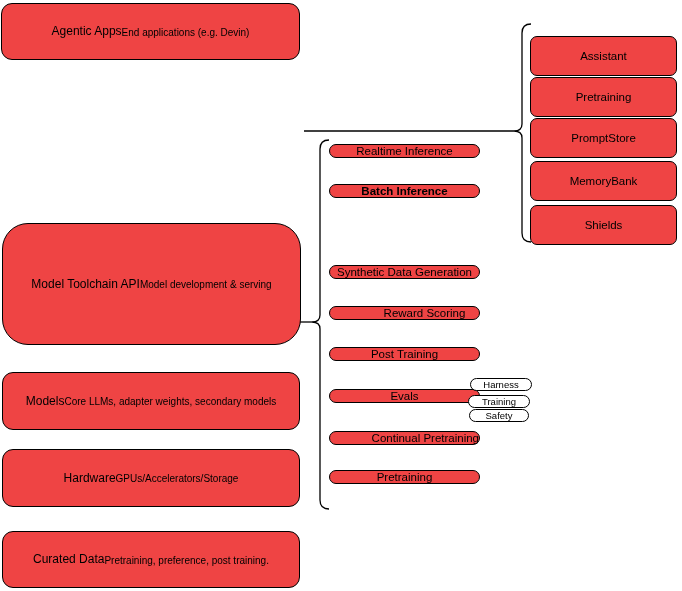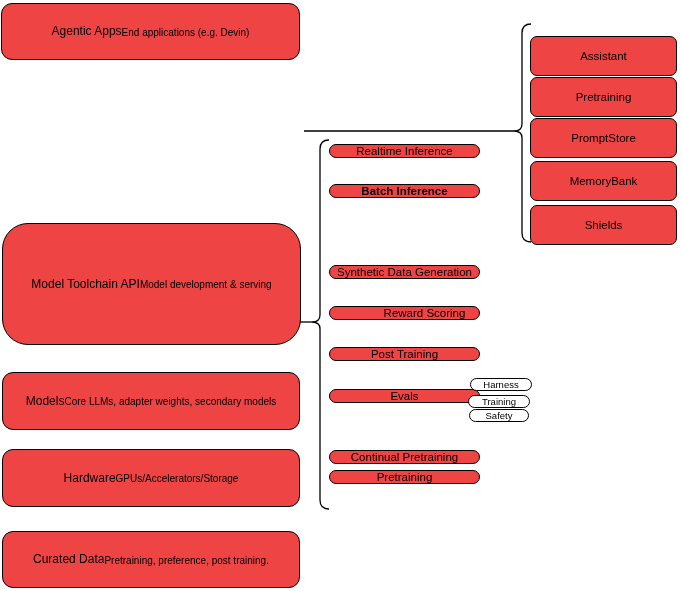--- a/index.html
+++ b/index.html
@@ -132,21 +132,21 @@
   </div>
   <div class="node mbox" style="top:306px;padding-left:40px;">
     <span>Reward Scoring</span>
   </div>
   <div class="node mbox" style="top:347px;">
     <span>Post Training</span>
   </div>
   <div class="node mbox" style="top:389px;">
     <span>Evals</span>
   </div>
-  <div class="node mbox" style="top:450px;">
+  <div class="node mbox" style="top:431px;justify-content:flex-end;">
     <span>Continual Pretraining</span>
   </div>
   <div class="node mbox" style="top:470px;">
     <span>Pretraining</span>
   </div>
 
   <div class="pill" style="left:470px; top:378px; width:62px; height:13px;">
     <span>Harness</span>
   </div>
   <div class="pill" style="left:468px; top:395px; width:62px; height:13px;">

